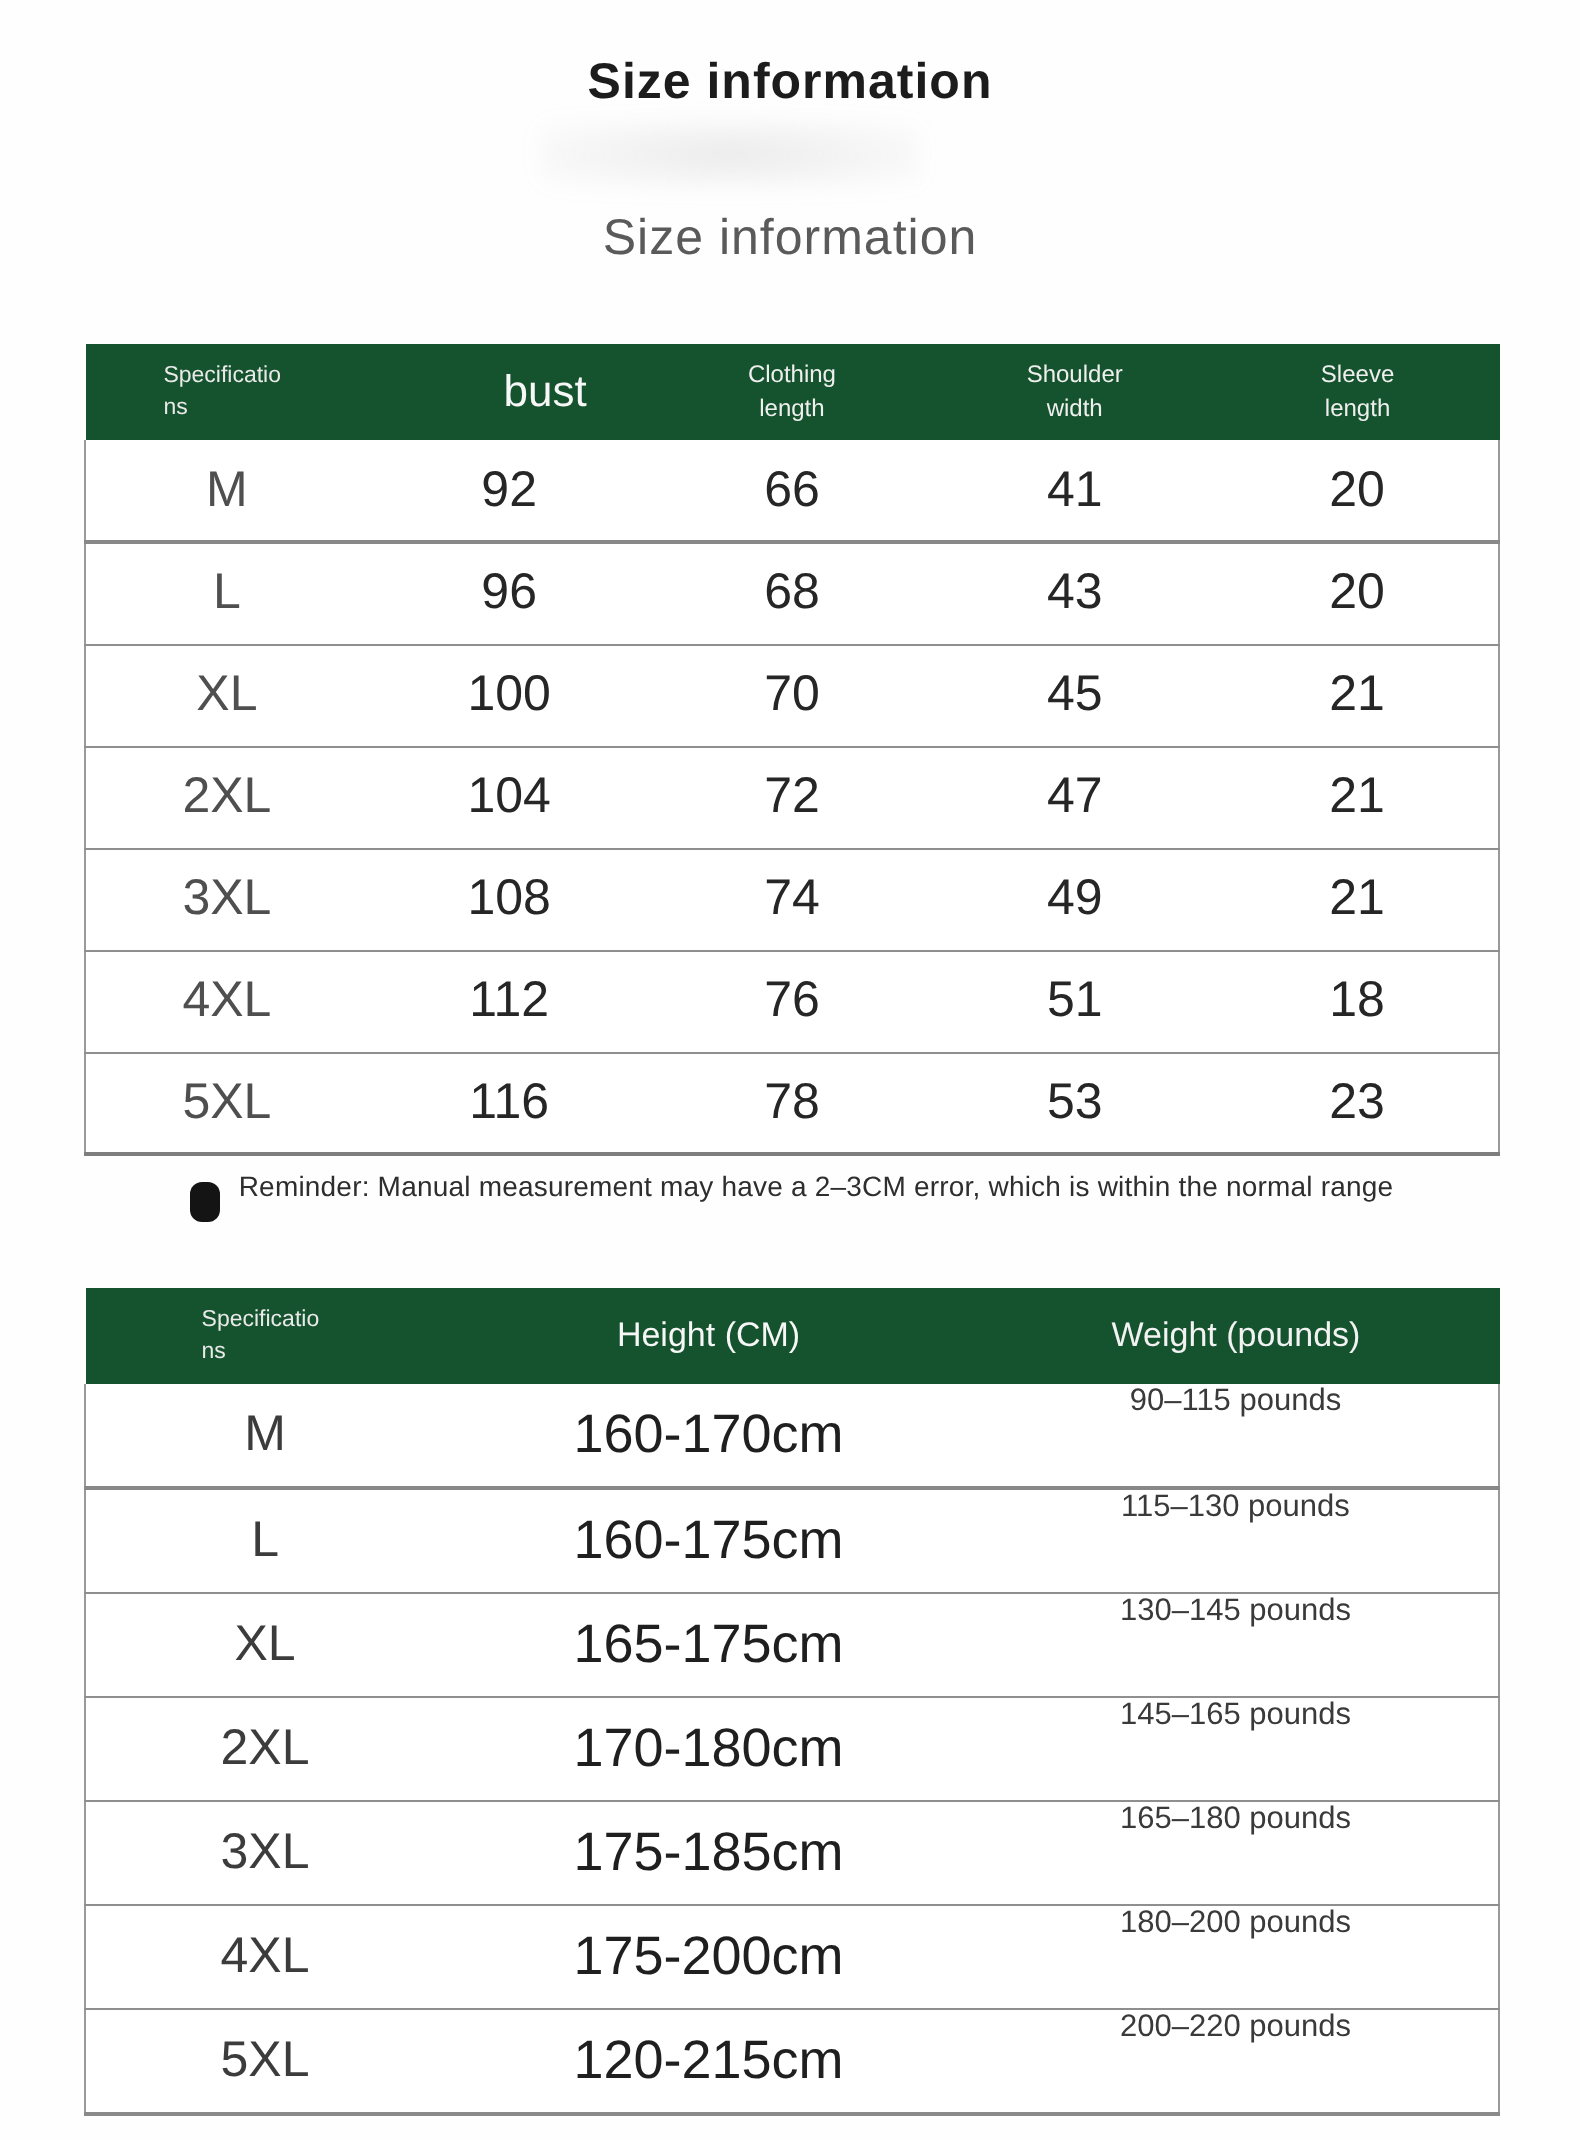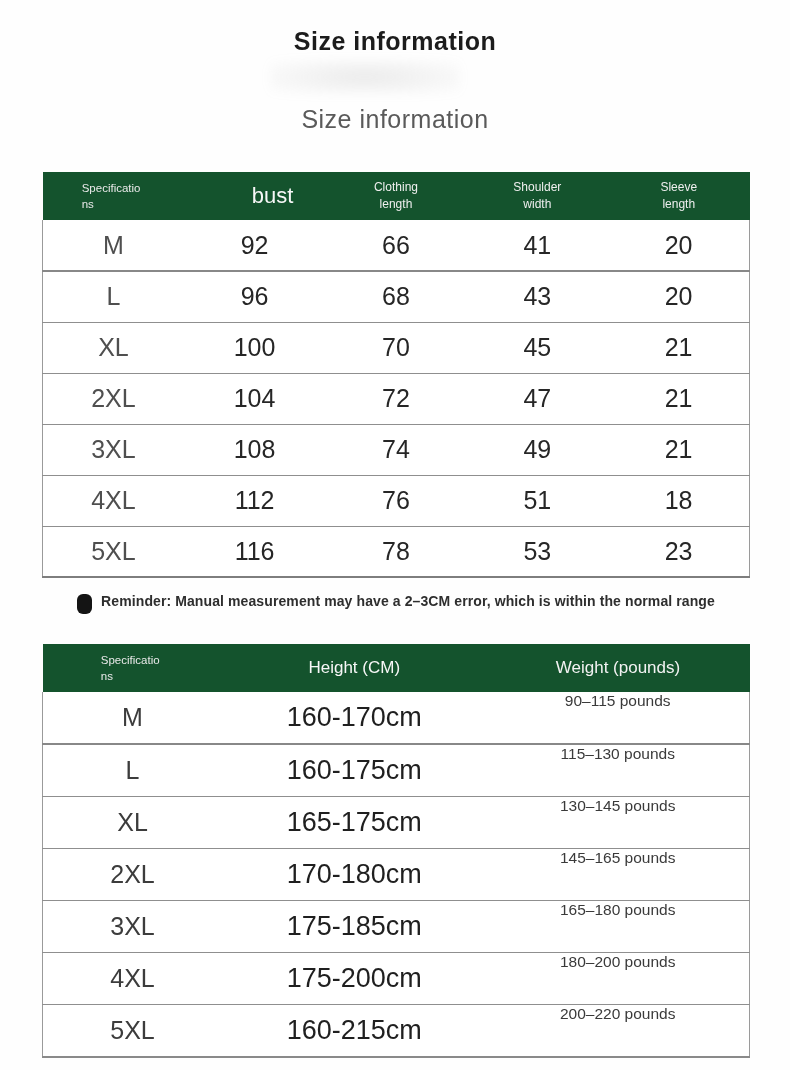--- a/index.html
+++ b/index.html
@@ -126,25 +126,24 @@
   
   .t2 .c-size { font-size: 25px; color: #3c3c3c; }
   .t2 .c-height { font-size: 27px; color: #1f1f1f; }
   .t2 .c-weight { font-size: 15.5px; color: #3a3a3a; padding-bottom: 33px; }
   
   .reminder {
     margin-top: 7px;
     width: 708px;
     margin-left: 42px;
     display: flex;
-    align-items: center;
+    align-items: flex-start;
     justify-content: center;
     gap: 9px;
     height: 32px;
-    font-weight: bold;
   }
   .reminder-bullet {
     width: 15px;
     height: 20px;
     background: #141414;
     border-radius: 6px;
     flex: 0 0 auto;
     margin-top: 6px;
   }
   .reminder-text {
@@ -283,19 +282,19 @@
           <td class="c-height">175-185cm</td>
           <td class="c-weight">165–180 pounds</td>
         </tr>
         <tr>
           <td class="c-size">4XL</td>
           <td class="c-height">175-200cm</td>
           <td class="c-weight">180–200 pounds</td>
         </tr>
         <tr>
           <td class="c-size">5XL</td>
-          <td class="c-height">160-215cm</td>
+          <td class="c-height">120-215cm</td>
           <td class="c-weight">200–220 pounds</td>
         </tr>
       </tbody>
   </table>
 
 </div>
 
 </body></html>

